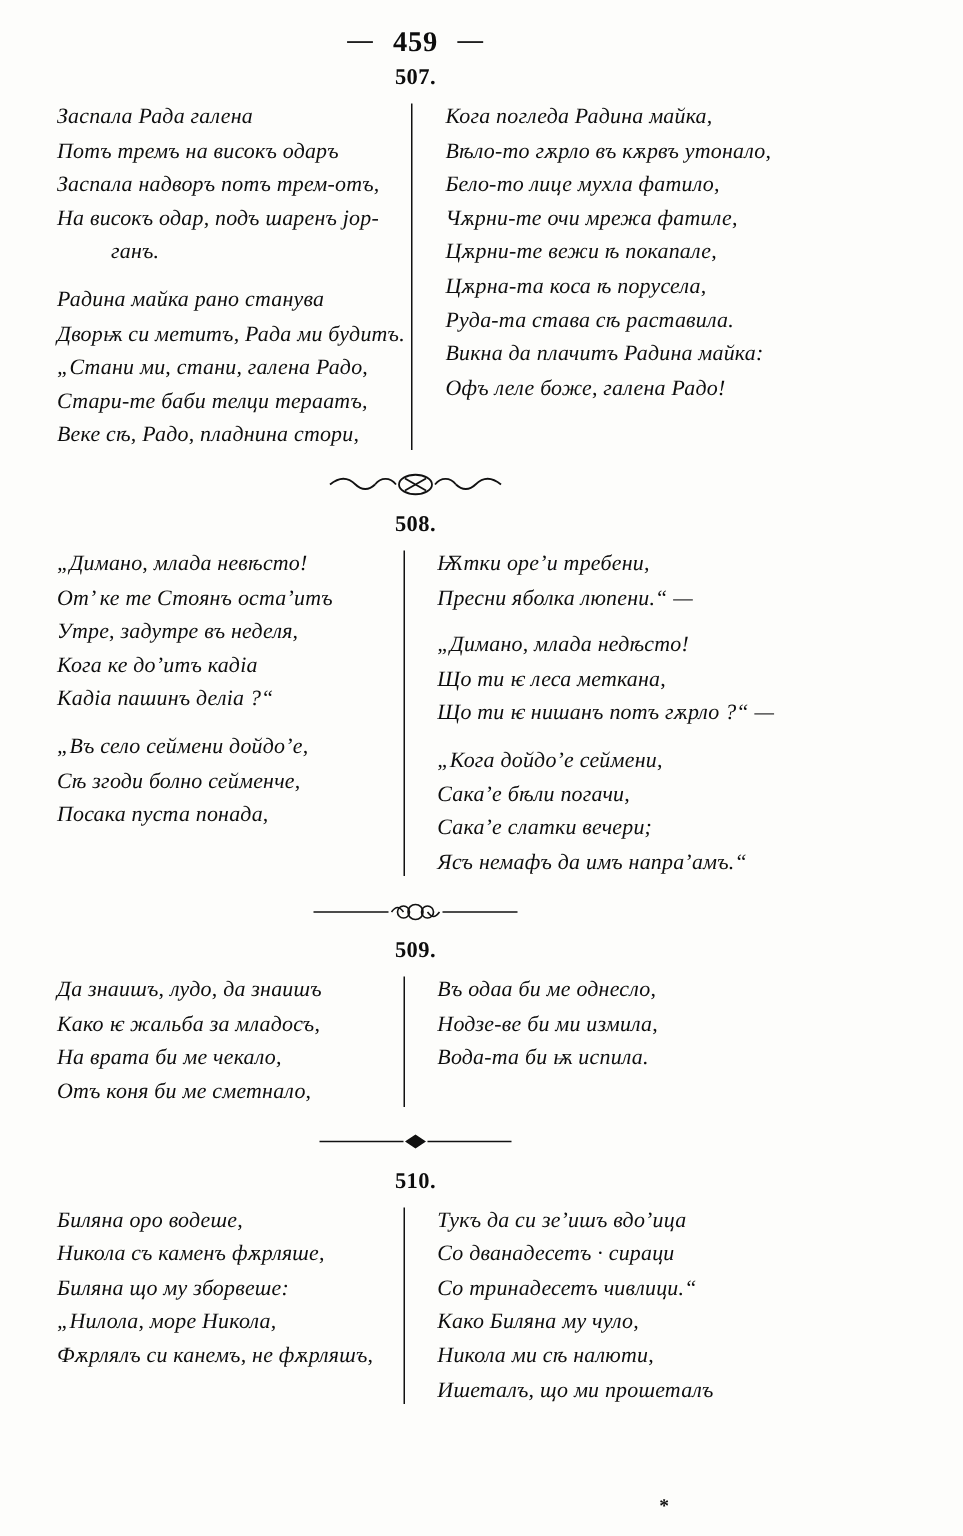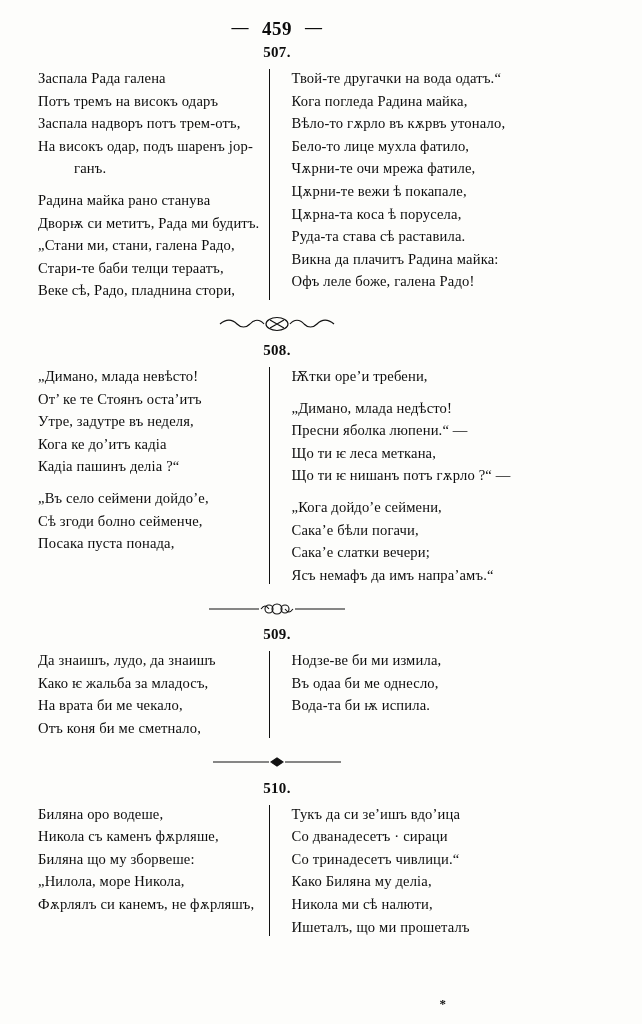--- a/index.html
+++ b/index.html
@@ -45,20 +45,21 @@
   .columns{
     display:flex;
     justify-content:flex-start;
     align-items:flex-start;
     position:relative;
   }
   .col{
     box-sizing:border-box;
     font-size:14.6px;
     line-height:22.6px;
+    font-style:italic;
   }
   .col.left{
     width:282px;
     padding-left:38px;
     padding-right:4px;
   }
   .col.right{
     width:300px;
     padding-left:22px;
   }
@@ -113,21 +114,20 @@
             <div class="ln">На високъ одар, подъ шаренъ jор-</div>
             <div class="ln ind">ганъ.</div>
             <div class="ln gap">Радина майка рано стану­ва</div>
             <div class="ln">Дворѭ си метитъ, Рада ми будитъ.</div>
             <div class="ln">„Стани ми, стани, галена Радо,</div>
             <div class="ln">Стари-те баби телци тераатъ,</div>
             <div class="ln">Веке сѣ, Радо, пладнина стори,</div>
           </div>
           <div class="rule"></div>
           <div class="col right">
-            <div class="ln">Твой-те другачки на вода одатъ.“</div>
             <div class="ln">Кога погледа Радина майка,</div>
             <div class="ln">Вѣло-то гѫрло въ кѫрвъ утонало,</div>
             <div class="ln">Бело-то лице мухла фатило,</div>
             <div class="ln">Чѫрни-те очи мрежа фатиле,</div>
             <div class="ln">Цѫрни-те вежи ѣ покапале,</div>
             <div class="ln">Цѫрна-та коса ѣ порусела,</div>
             <div class="ln">Руда-та става сѣ раставила.</div>
             <div class="ln">Викна да плачитъ Радина майка:</div>
             <div class="ln">Офъ леле боже, галена Радо!</div>
           </div>
@@ -152,22 +152,22 @@
             <div class="ln">Утре, задутре въ неделя,</div>
             <div class="ln">Кога ке до’итъ кадiа</div>
             <div class="ln">Кадiа пашинъ делiа ?“</div>
             <div class="ln gap">„Въ село сеймени дойдо’е,</div>
             <div class="ln">Сѣ згоди болно сейменче,</div>
             <div class="ln">Посака пуста понада,</div>
           </div>
           <div class="rule"></div>
           <div class="col right">
             <div class="ln">Ѭтки оре’и требени,</div>
+            <div class="ln">Пресни яболка люпени.“ —</div>
             <div class="ln gap">„Димано, млада недѣсто!</div>
-            <div class="ln">Пресни яболка люпени.“ —</div>
             <div class="ln">Що ти ѥ леса меткана,</div>
             <div class="ln">Що ти ѥ нишанъ потъ гѫрло ?“ —</div>
             <div class="ln gap">„Кога дойдо’е сеймени,</div>
             <div class="ln">Сака’е бѣли погачи,</div>
             <div class="ln">Сака’е слатки вечери;</div>
             <div class="ln">Ясъ немафъ да имъ напра’амъ.“</div>
           </div>
         </div>
         <div class="divider"><svg width="140" height="12" viewBox="0 0 140 12">
             <g fill="none" stroke="#111" stroke-width="1.1">
@@ -184,22 +184,22 @@
         <div class="secnum">509.</div>
         <div class="columns">
           <div class="col left">
             <div class="ln">Да знаишъ, лудо, да знаишъ</div>
             <div class="ln">Како ѥ жальба за младосъ,</div>
             <div class="ln">На врата би ме чекало,</div>
             <div class="ln">Отъ коня би ме сметнало,</div>
           </div>
           <div class="rule"></div>
           <div class="col right">
+            <div class="ln">Въ одаа би ме однесло,</div>
             <div class="ln">Нодзе-ве би ми измила,</div>
-            <div class="ln">Въ одаа би ме однесло,</div>
             <div class="ln">Вода-та би ѭ испила.</div>
           </div>
         </div>
         <div class="divider"><svg width="132" height="10" viewBox="0 0 132 10">
             <g fill="none" stroke="#111" stroke-width="1.1">
               <path d="M2 5 L58 5"></path>
               <path d="M74 5 L130 5"></path>
               <path d="M60 5 L66 1 L72 5 L66 9 Z" fill="#111"></path>
             </g>
           </svg></div>
@@ -212,21 +212,21 @@
             <div class="ln">Никола съ каменъ фѫрляше,</div>
             <div class="ln">Биляна що му зборвеше:</div>
             <div class="ln">„Нилола, море Никола,</div>
             <div class="ln">Фѫрлялъ си канемъ, не фѫрляшъ,</div>
           </div>
           <div class="rule"></div>
           <div class="col right">
             <div class="ln">Тукъ да си зе’ишъ вдо’ица</div>
             <div class="ln">Со дванадесетъ · сираци</div>
             <div class="ln">Со тринадесетъ чивлици.“</div>
-            <div class="ln">Како Биляна му делiа,</div>
+            <div class="ln">Како Биляна му чуло,</div>
             <div class="ln">Никола ми сѣ налюти,</div>
             <div class="ln">Ишеталъ, що ми прошеталъ</div>
           </div>
         </div>
       </div>
     </div>
 
   <div class="endmark">*</div>
 </div>
 

